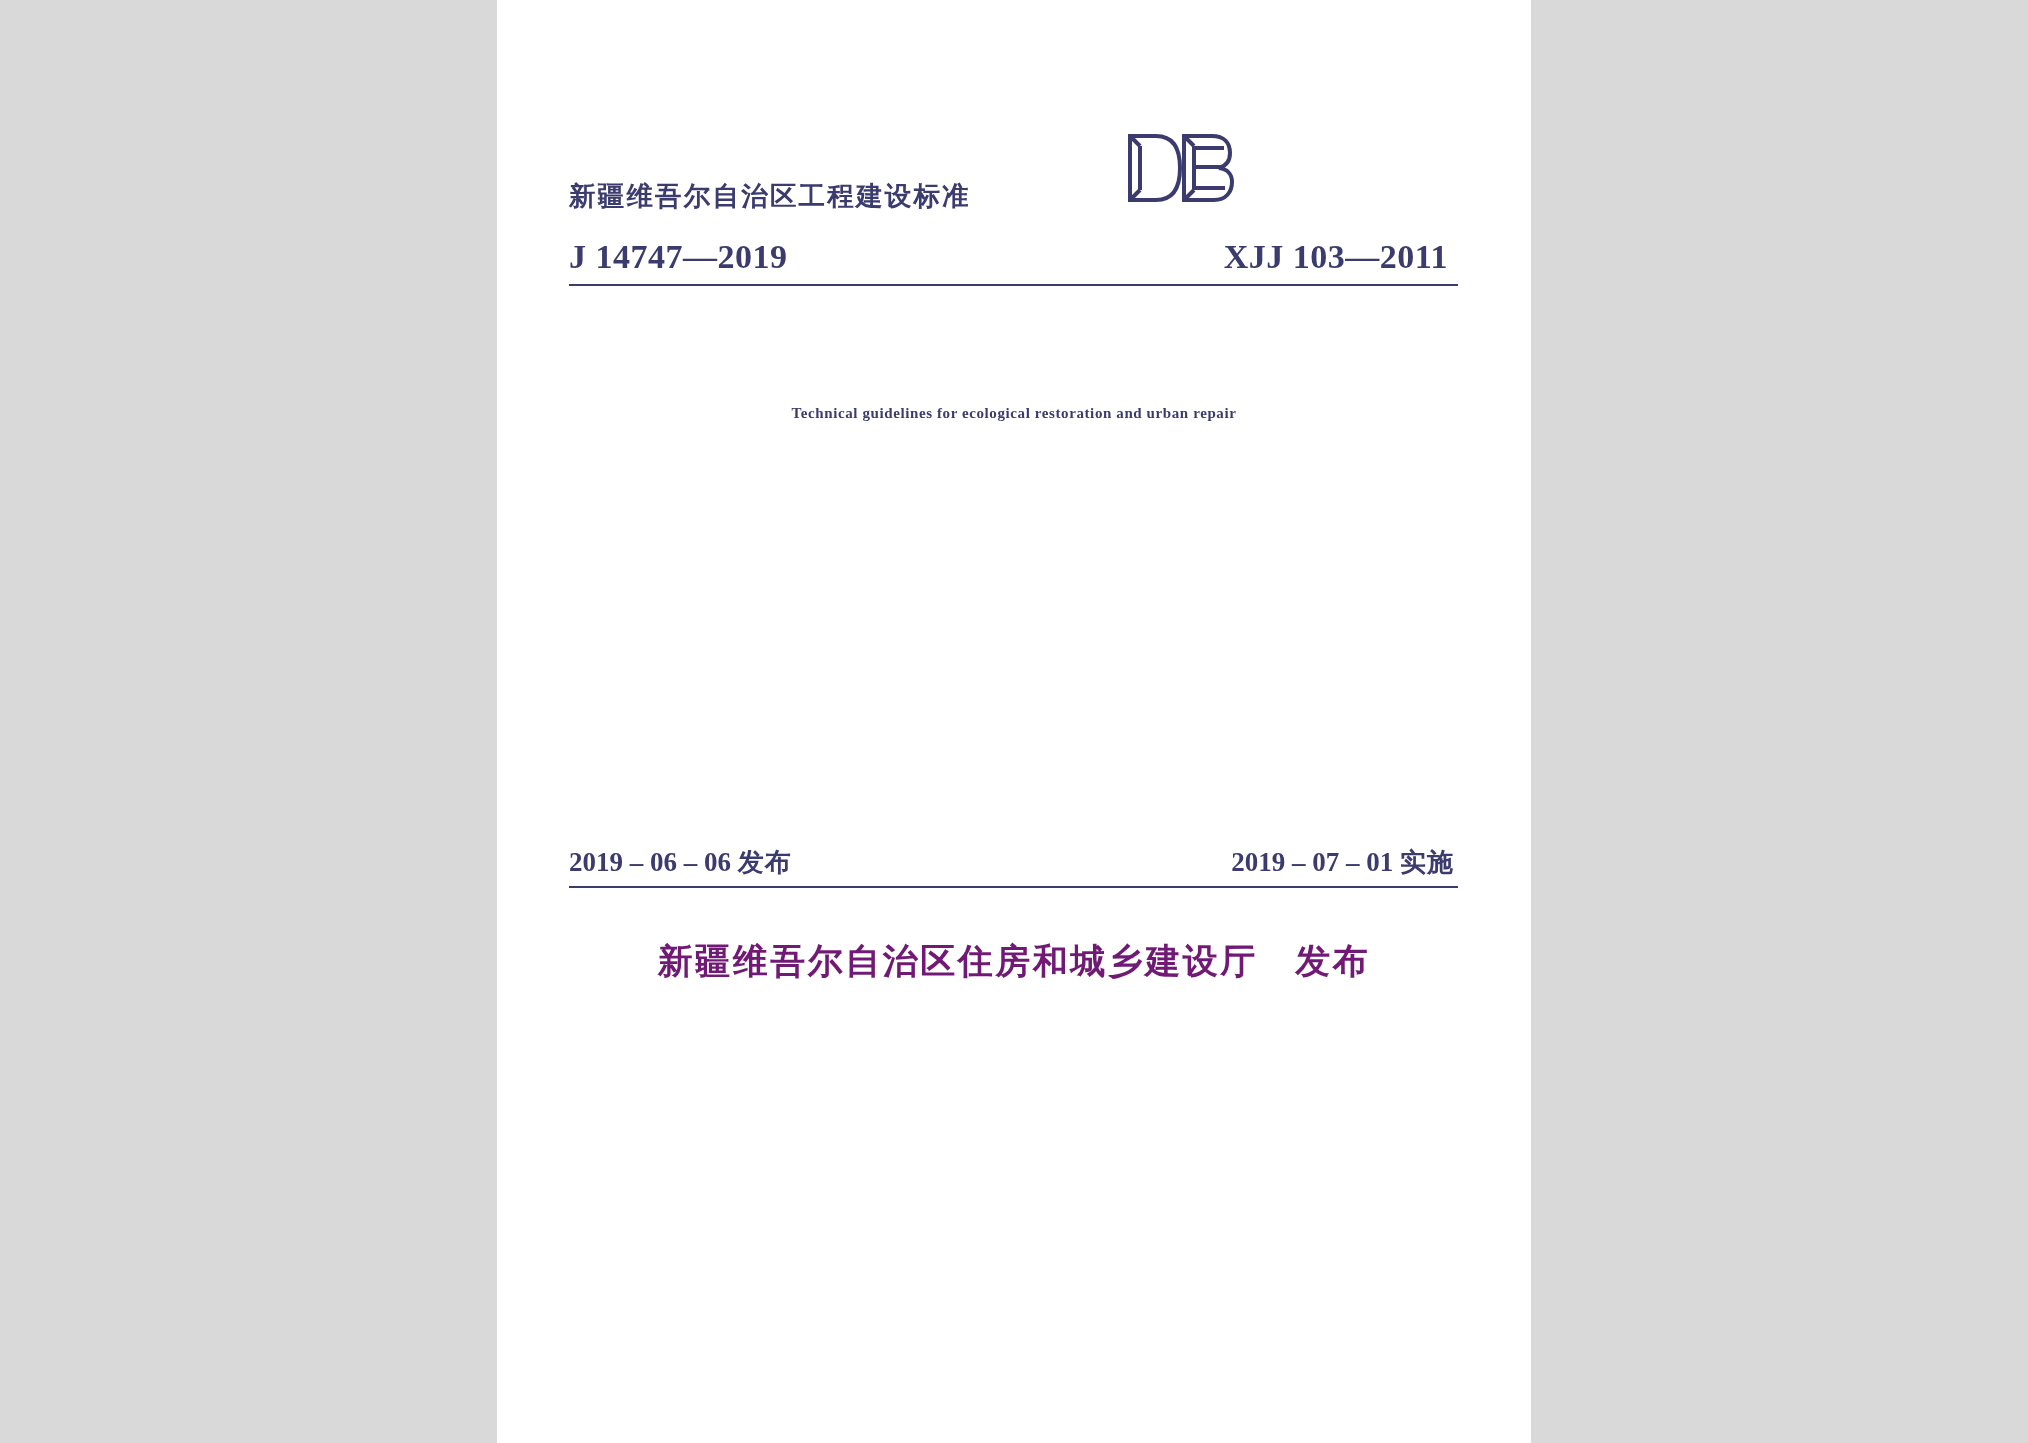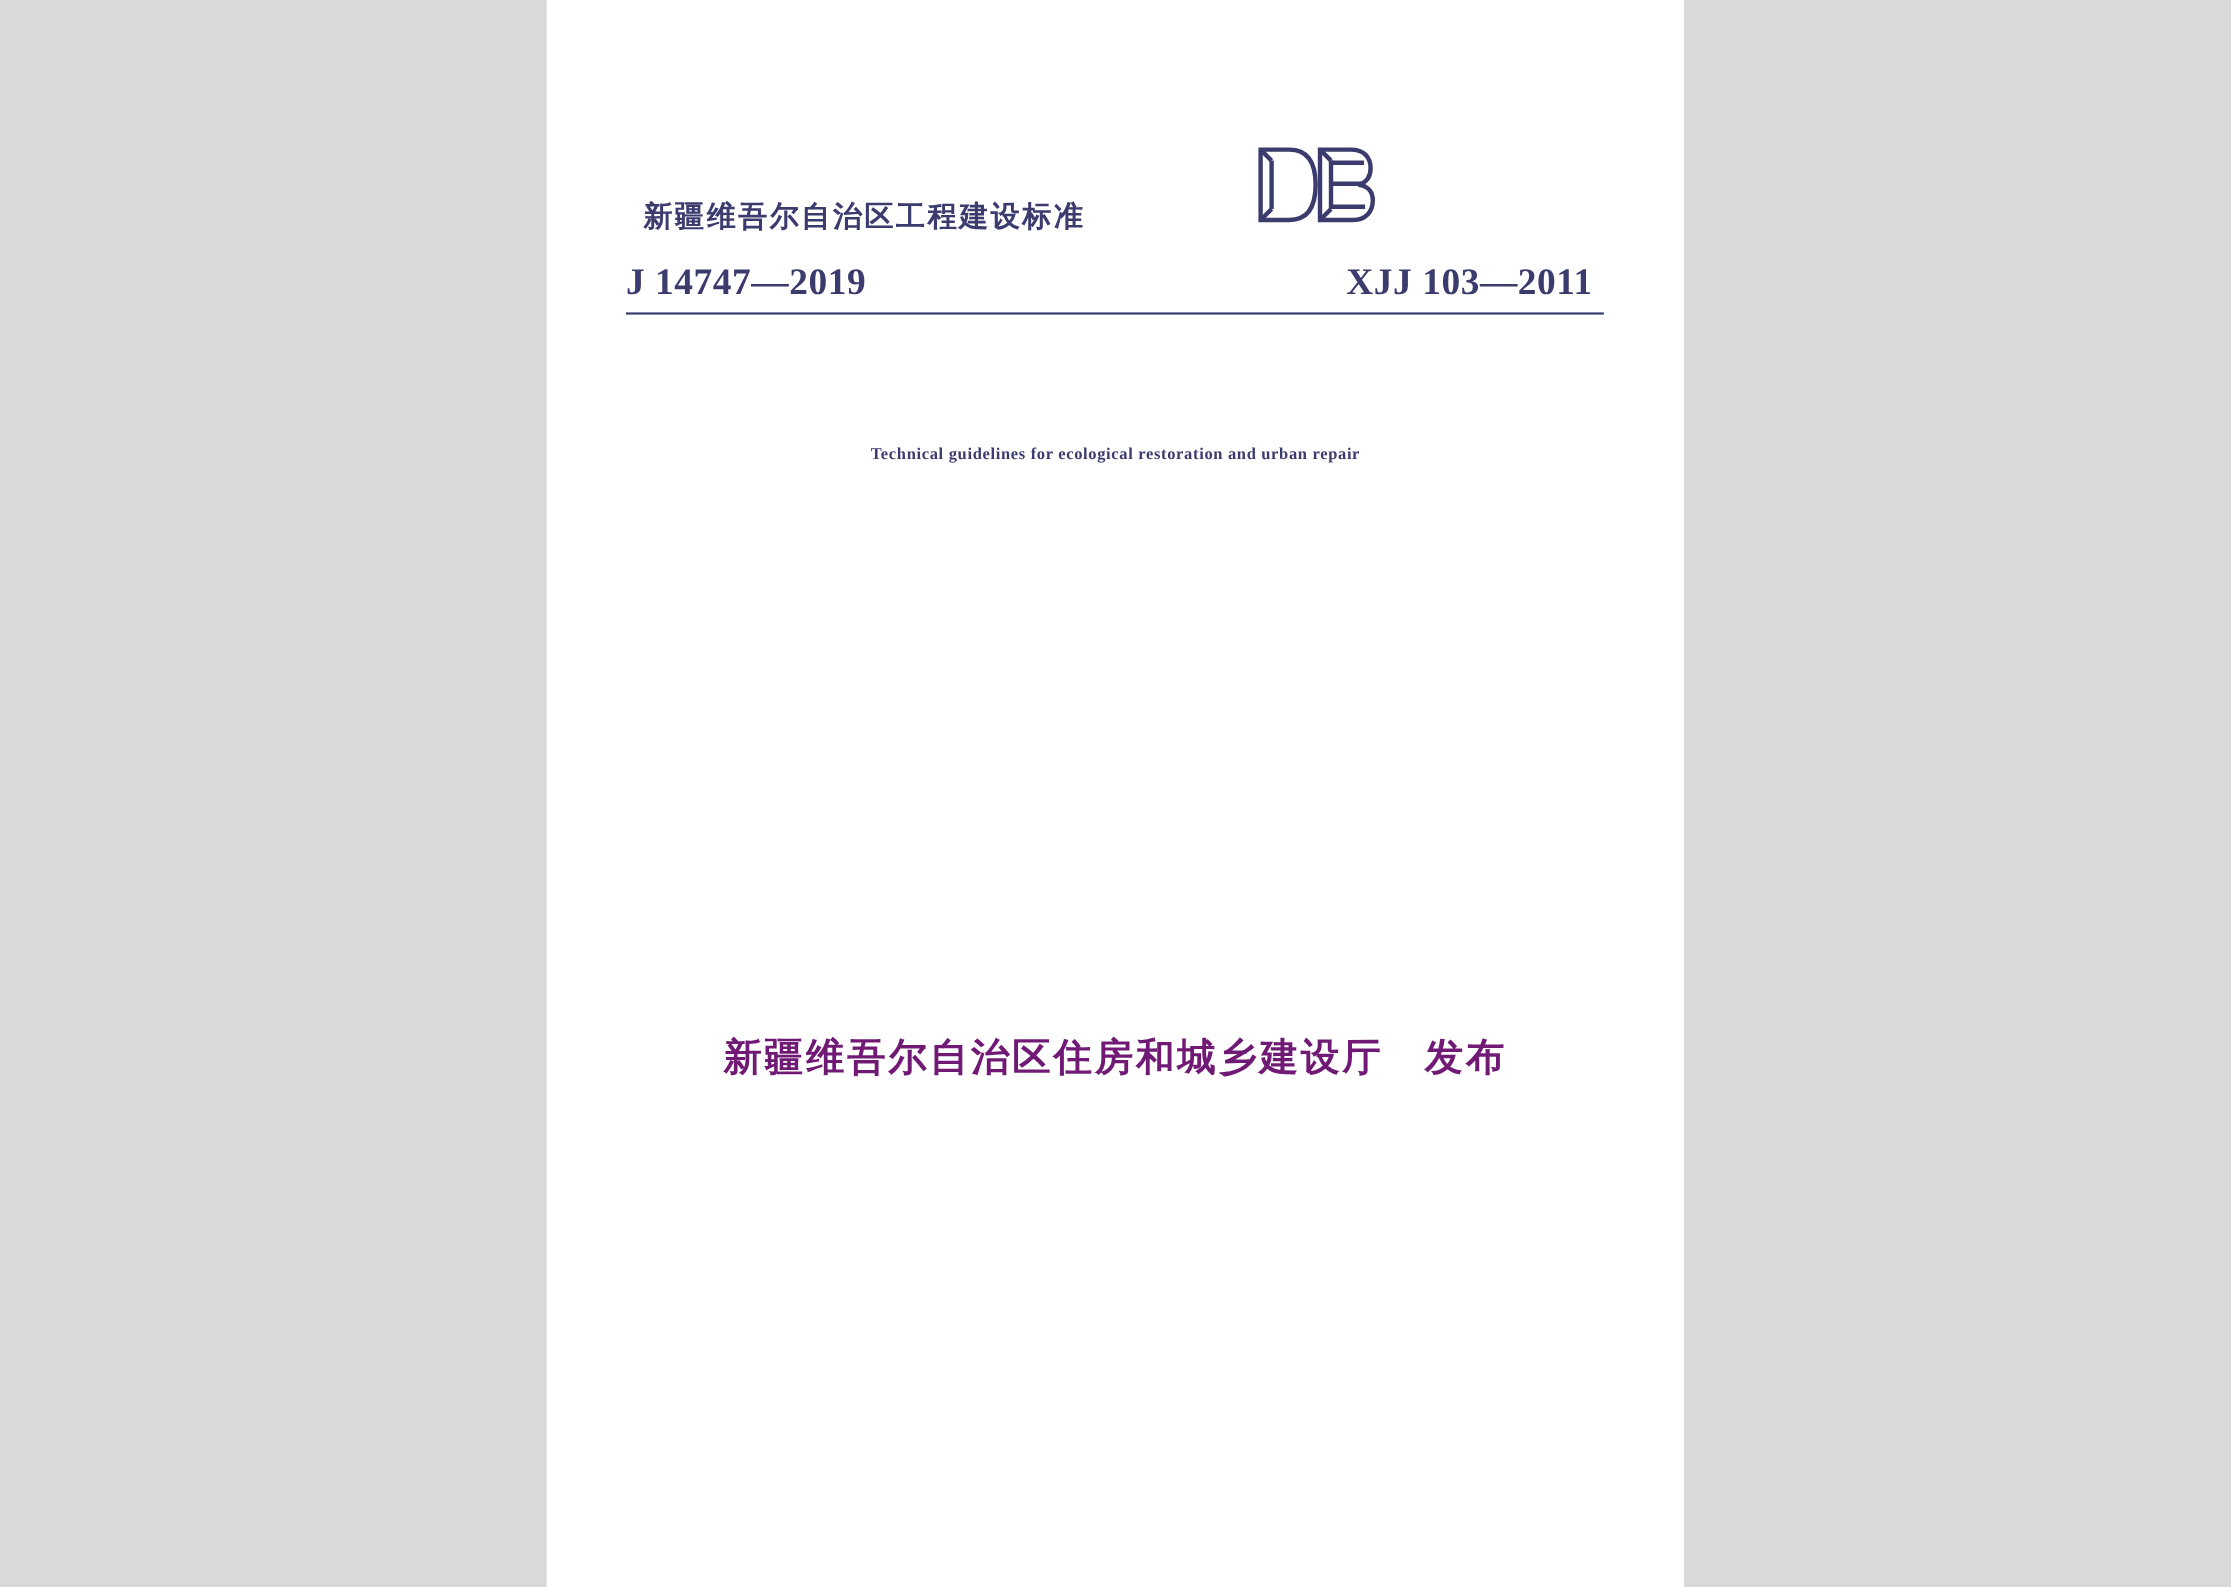--- a/index.html
+++ b/index.html
@@ -29,21 +29,21 @@
     position: relative;
     width: 100%;
     height: 100%;
     color: #3a3a6a;
     font-family: "Liberation Serif", serif;
   }
 
   
   .header-row {
     position: absolute;
-    left: 16px;
+    left: 0;
     right: 0;
     top: 130px;
     height: 90px;
   }
   .issuer-line {
     position: absolute;
     left: 72px;
     top: 48px;
     font-family: "Liberation Sans", sans-serif;
     font-weight: bold;
@@ -181,18 +181,28 @@
       </div>
 
       <div class="numbers-row">
         <div class="num-left">J 14747—2019</div>
         <div class="num-right">XJJ 103—2011</div>
       </div>
 
 
       <div class="title-en">Technical guidelines for ecological restoration and urban repair</div>
 
+      <div class="dates-row">
+        <div class="date-left">
+          <span>2019 – 06 – 06</span>
+          <span class="cjk">发布</span>
+        </div>
+        <div class="date-right">
+          <span>2019 – 07 – 01</span>
+          <span class="cjk">实施</span>
+        </div>
+      </div>
 
       <div class="publisher">新疆维吾尔自治区住房和城乡建设厅　发布</div>
 
     </div>
   </div>
 </div>
 
 </body></html>

